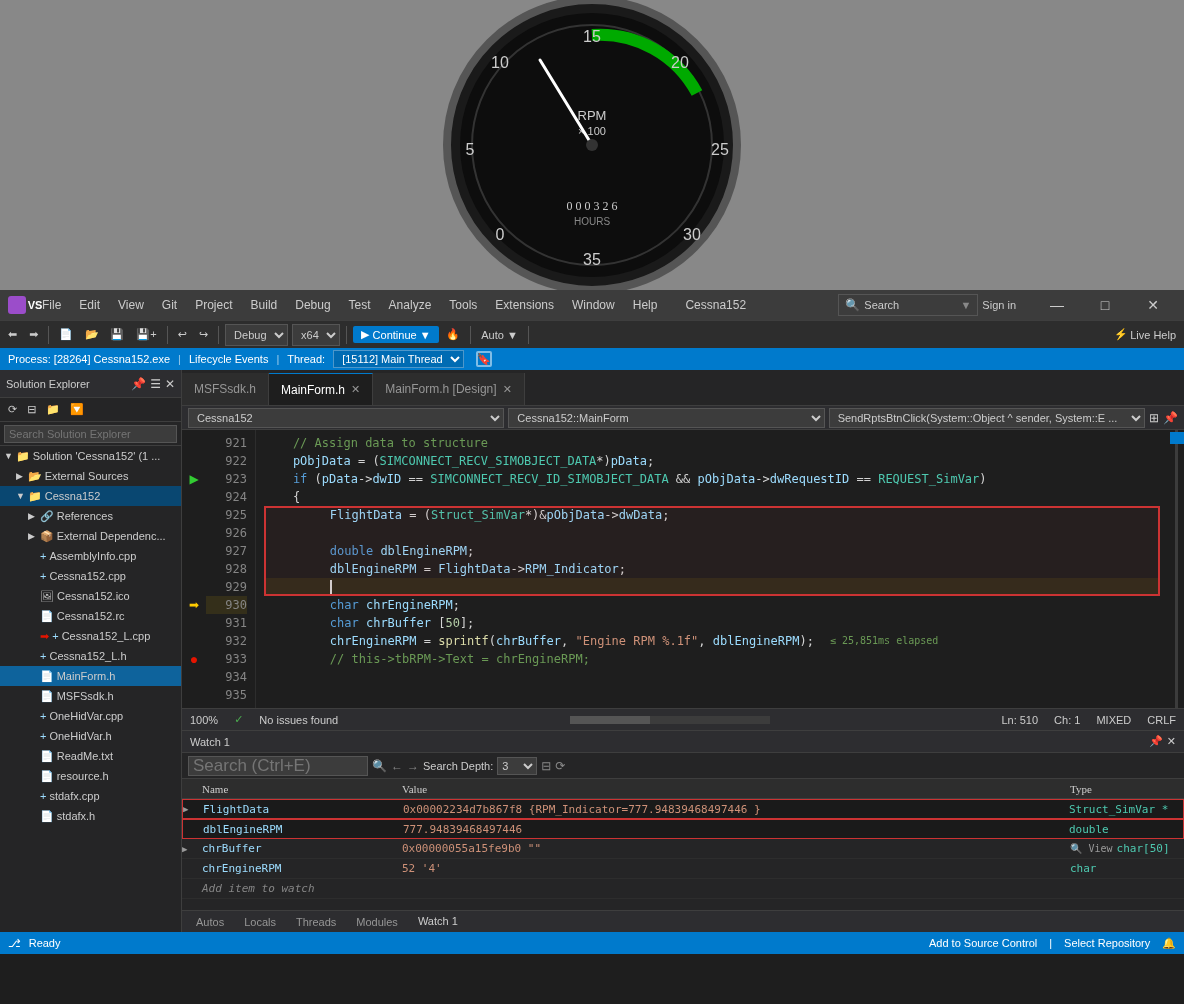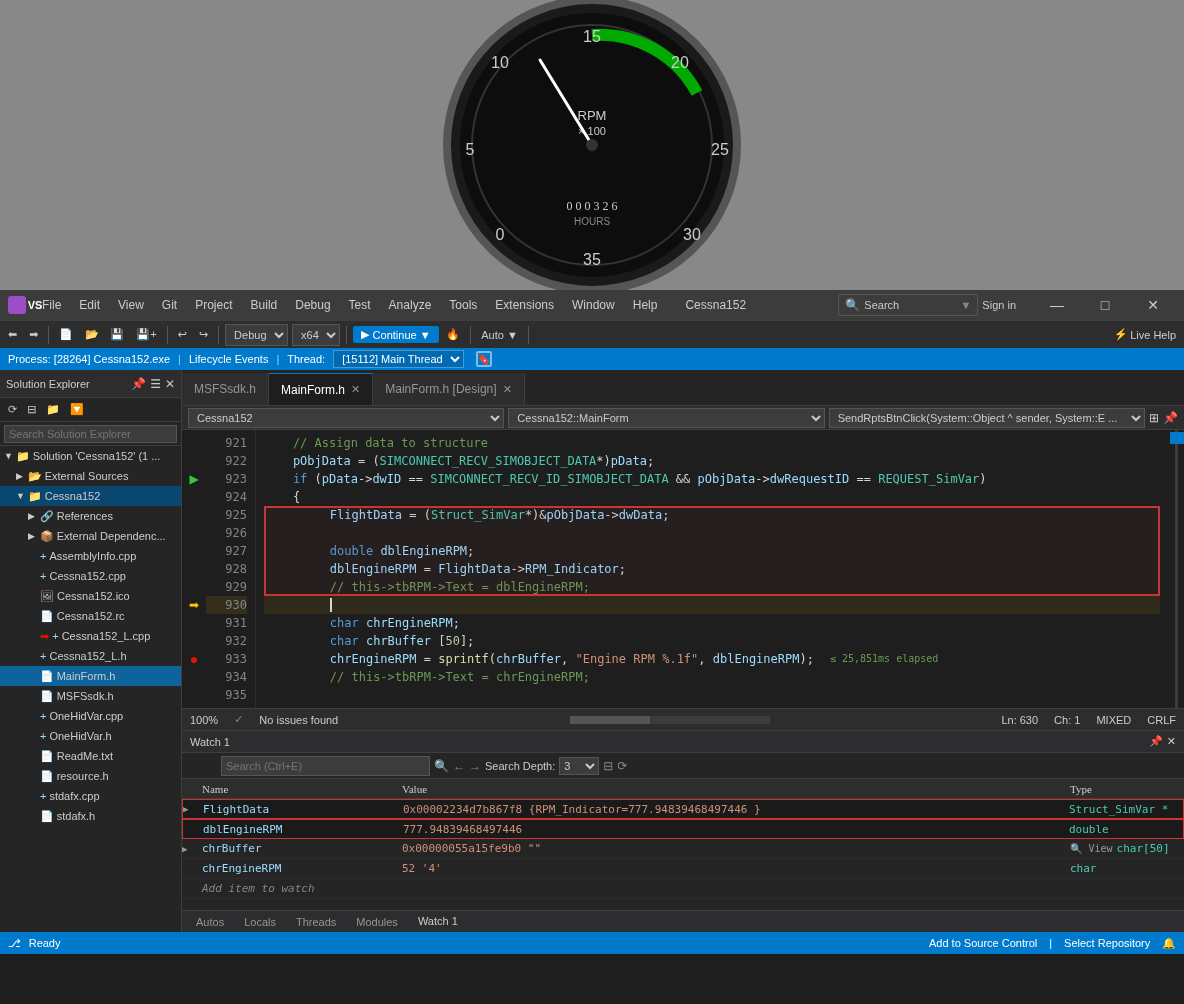--- a/index.html
+++ b/index.html
@@ -438,23 +438,20 @@
           <div class="code-line">
             <span style="color:#d4d4d4;padding-left:8px">        </span><span class="var">FlightData</span><span style="color:#d4d4d4"> = (</span><span class="tp">Struct_SimVar</span><span style="color:#d4d4d4">*)&amp;</span><span class="var">pObjData</span><span style="color:#d4d4d4">-&gt;</span><span class="var">dwData</span><span style="color:#d4d4d4">;</span>
           </div>
           <div class="code-line"><span>&nbsp;</span></div>
           <div class="code-line">
             <span style="color:#d4d4d4;padding-left:8px">        </span><span class="kw">double</span><span style="color:#d4d4d4"> </span><span class="var">dblEngineRPM</span><span style="color:#d4d4d4">;</span>
           </div>
           <div class="code-line">
             <span style="color:#d4d4d4;padding-left:8px">        </span><span class="var">dblEngineRPM</span><span style="color:#d4d4d4"> = </span><span class="var">FlightData</span><span style="color:#d4d4d4">-&gt;</span><span class="var">RPM_Indicator</span><span style="color:#d4d4d4">;</span>
           </div>
-          <div class="code-line">
-            <span style="color:#d4d4d4;padding-left:8px">        </span><span class="cm">// this-&gt;tbRPM-&gt;Text = dblEngineRPM;</span>
-          </div>
           <div class="code-line" style="background:rgba(255,204,0,0.08);">
             <span style="color:#d4d4d4;padding-left:8px">        </span><span style="display:inline-block;width:2px;height:14px;background:#d4d4d4;vertical-align:middle;"></span>
           </div>
           <div class="code-line">
             <span style="color:#d4d4d4;padding-left:8px">        </span><span class="kw">char</span><span style="color:#d4d4d4"> </span><span class="var">chrEngineRPM</span><span style="color:#d4d4d4">;</span>
           </div>
           <div class="code-line">
             <span style="color:#d4d4d4;padding-left:8px">        </span><span class="kw">char</span><span style="color:#d4d4d4"> </span><span class="var">chrBuffer</span><span style="color:#d4d4d4"> [</span><span class="num">50</span><span style="color:#d4d4d4">];</span>
           </div>
           <div class="code-line">
@@ -476,36 +473,36 @@
 
     <div style="height:22px;background:#2d2d30;display:flex;align-items:center;padding:0 8px;border-top:1px solid #3e3e3e;font-size:11px;color:#cccccc;gap:16px;">
       <span style="cursor:pointer;">100%</span>
       <span style="color:#4caf50;">✓</span>
       <span>No issues found</span>
       <div style="flex:1"></div>
       <div style="background:#3c3c3c;height:8px;flex:1;max-width:300px;">
         <div style="background:#555;width:40%;height:100%;"></div>
       </div>
       <div style="flex:1"></div>
-      <span>Ln: 630</span>
+      <span>Ln: 510</span>
       <span>Ch: 1</span>
       <span>MIXED</span>
       <span>CRLF</span>
     </div>
 
     <div id="watch-panel">
       <div id="watch-header">
         <span>Watch 1</span>
         <div style="display:flex;gap:4px;">
           <span style="cursor:pointer;">📌</span>
           <span style="cursor:pointer;">✕</span>
         </div>
       </div>
       <div id="watch-toolbar">
-        <input id="watch-search" type="text" style="height: 20px; width: 209px; background: rgb(60, 60, 60); border: 1px solid rgb(85, 85, 85); color: rgb(204, 204, 204); font-size: 11px; padding: 0px 4px; margin-left: 33px;" placeholder="Search (Ctrl+E)">
+        <input id="watch-search" type="text" style="height: 20px; width: 180px; background: rgb(60, 60, 60); border: 1px solid rgb(85, 85, 85); color: rgb(204, 204, 204); font-size: 17px; padding: 0px 4px;" placeholder="Search (Ctrl+E)">
         <span style="cursor:pointer;color:#888;">🔍</span>
         <span style="cursor:pointer;color:#888;">←</span>
         <span style="cursor:pointer;color:#888;">→</span>
         <span style="color:#ccc;font-size:11px;">Search Depth:</span>
         <select style="background:#3c3c3c;color:#ccc;border:1px solid #555;height:18px;font-size:11px;width:40px;">
           <option>3</option>
         </select>
         <span style="cursor:pointer;color:#888;">⊟</span>
         <span style="cursor:pointer;color:#888;">⟳</span>
       </div>

